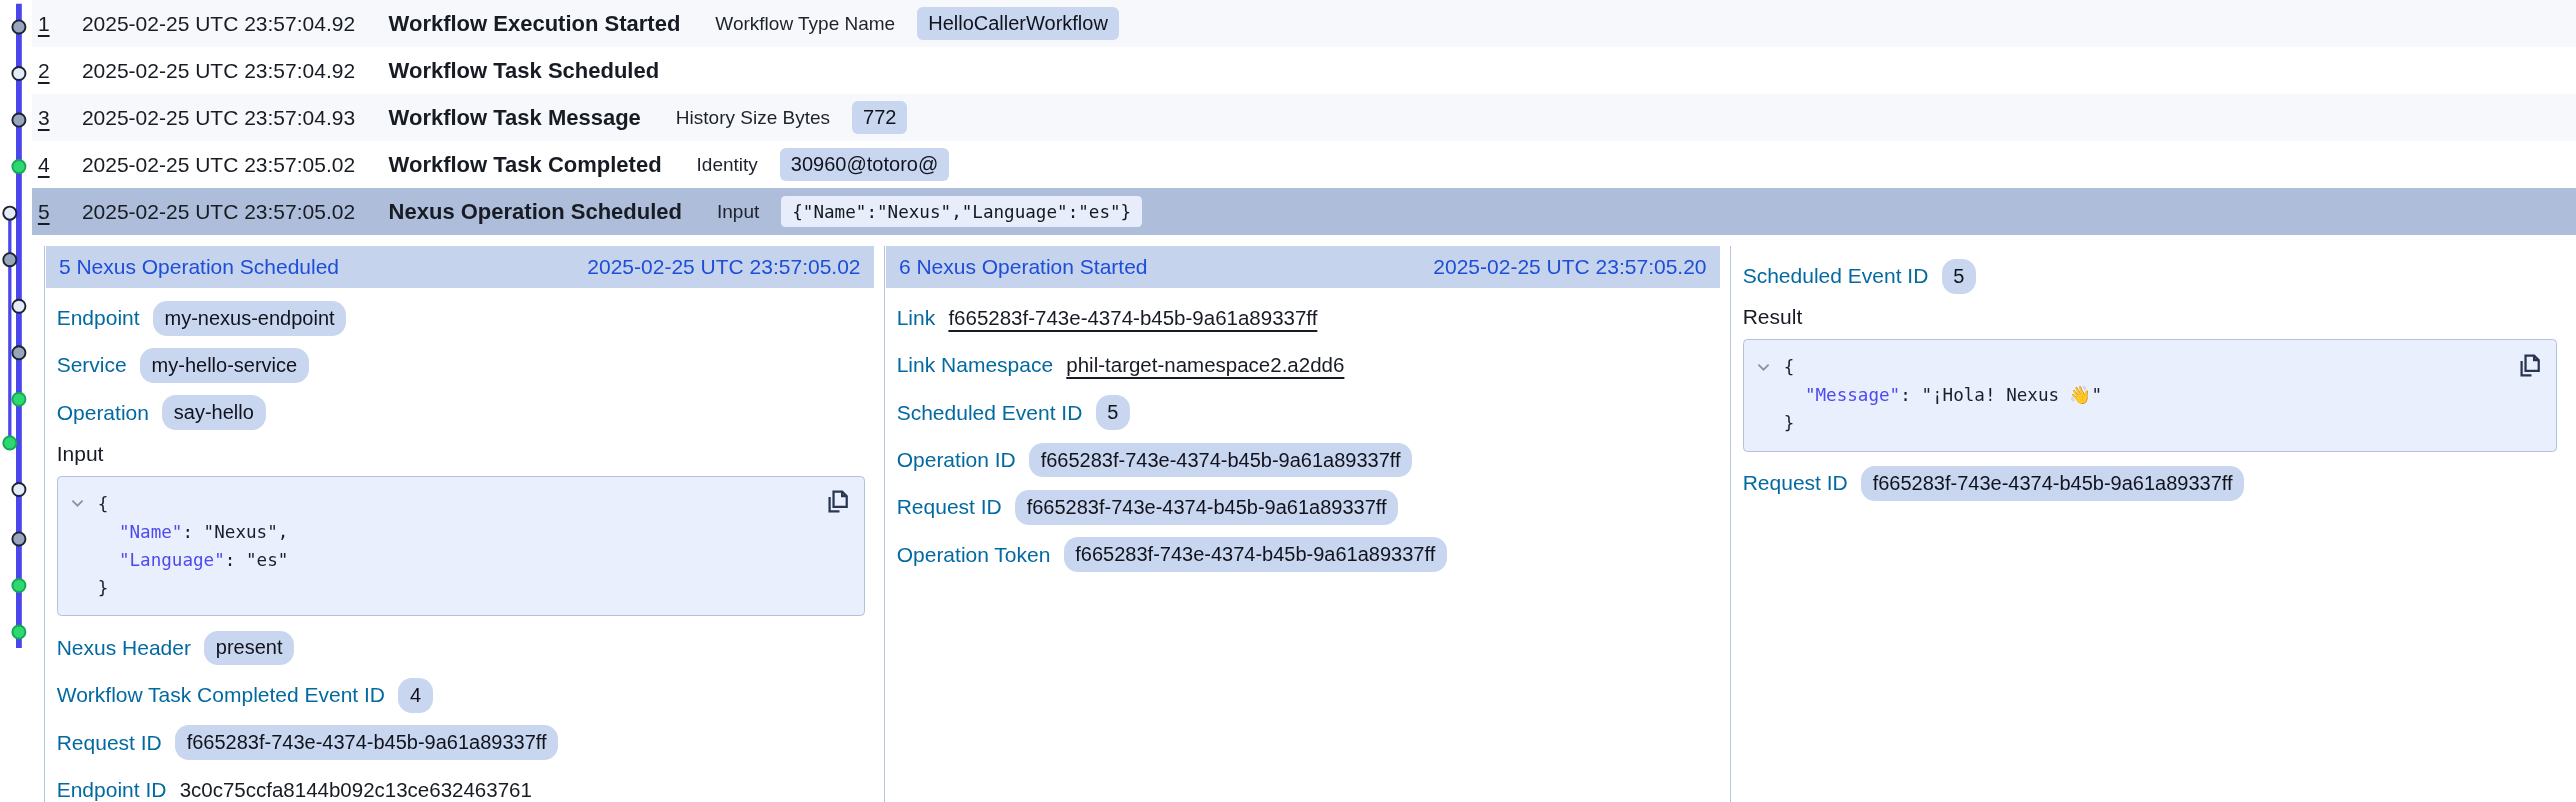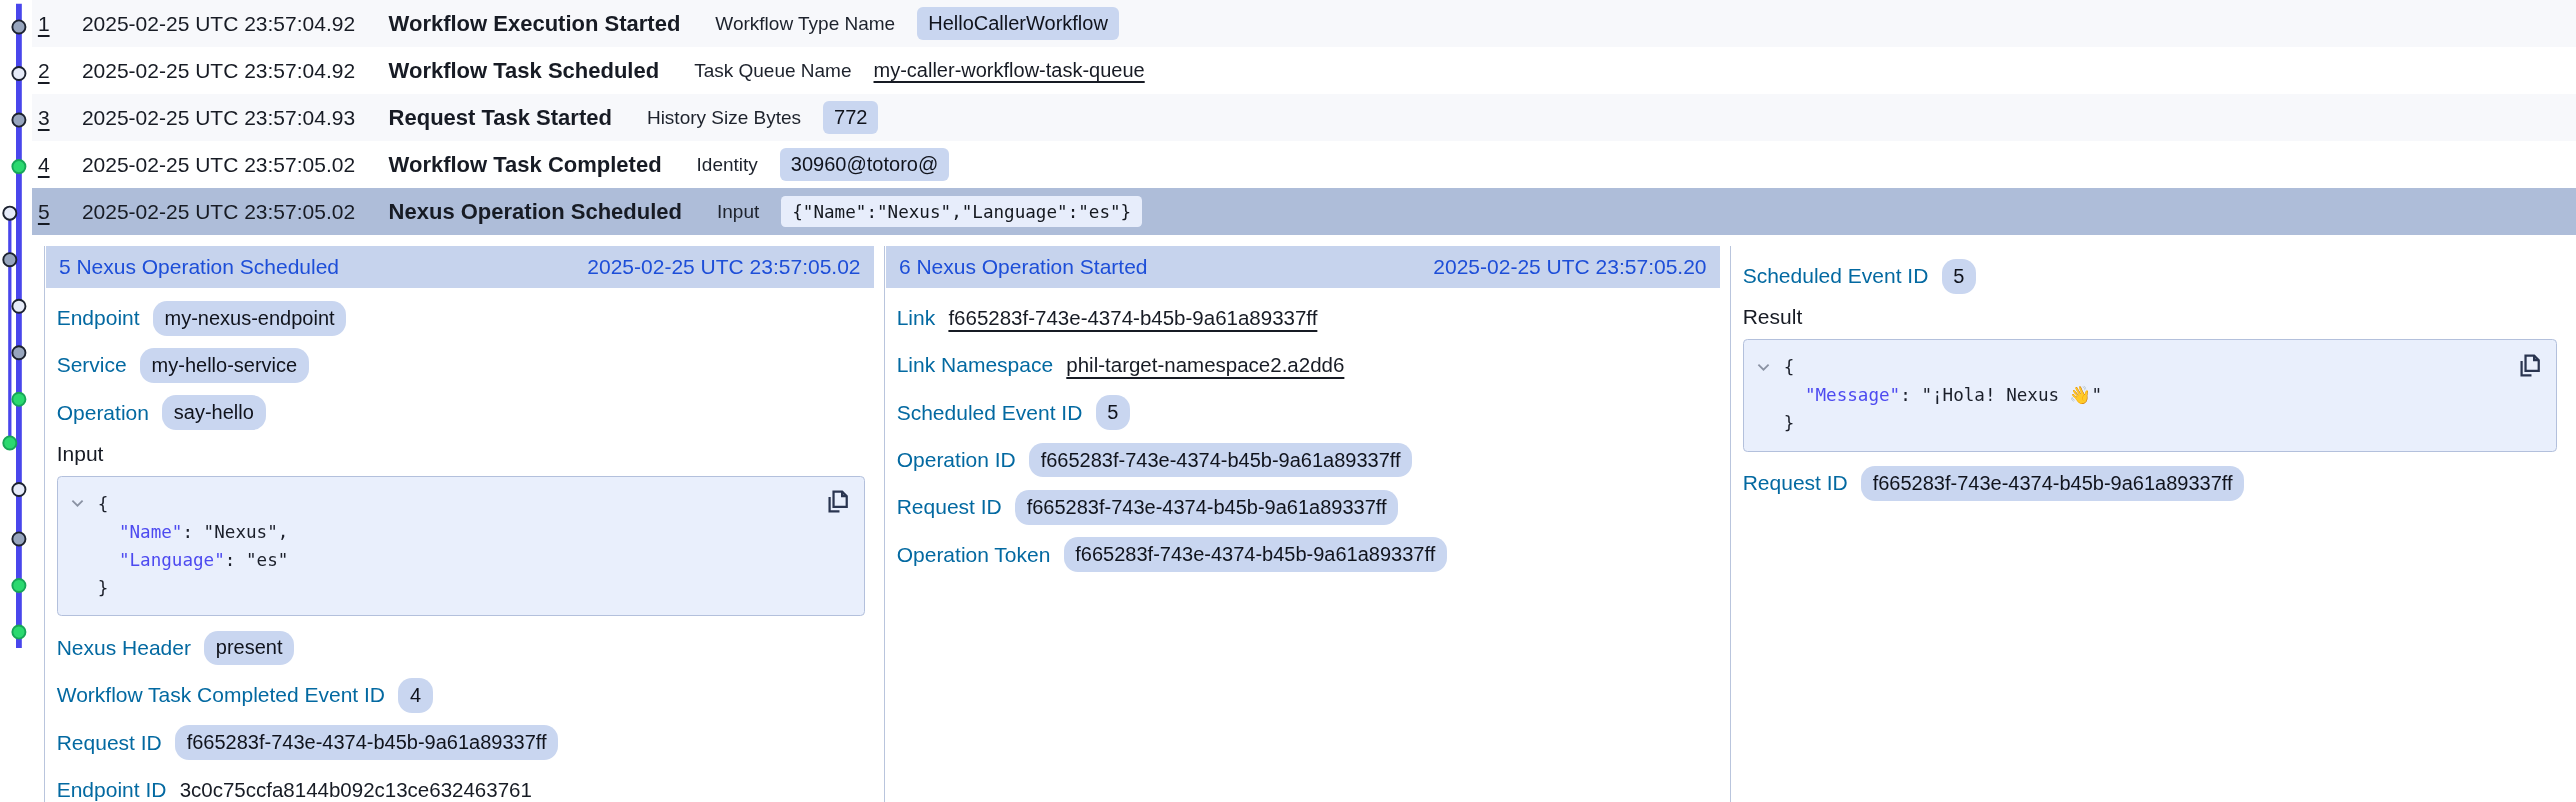--- a/index.html
+++ b/index.html
@@ -76,29 +76,25 @@
       <span class="ename">Workflow Execution Started</span>
       <span class="esum">
         <span class="elabel">Workflow Type Name</span>
         <span class="chip">HelloCallerWorkflow</span>
       </span>
     </div>
     <div class="event-row">
       <a class="eid">2</a>
       <span class="ets">2025-02-25 UTC 23:57:04.92</span>
       <span class="ename">Workflow Task Scheduled</span>
-      <span class="esum">
-        <span class="elabel">Task Queue Name</span>
-        <a class="link">my-caller-workflow-task-queue</a>
-      </span>
     </div>
     <div class="event-row zebra">
       <a class="eid">3</a>
       <span class="ets">2025-02-25 UTC 23:57:04.93</span>
-      <span class="ename">Request Task Started</span>
+      <span class="ename">Workflow Task Message</span>
       <span class="esum">
         <span class="elabel">History Size Bytes</span>
         <span class="chip">772</span>
       </span>
     </div>
     <div class="event-row">
       <a class="eid">4</a>
       <span class="ets">2025-02-25 UTC 23:57:05.02</span>
       <span class="ename">Workflow Task Completed</span>
       <span class="esum">

